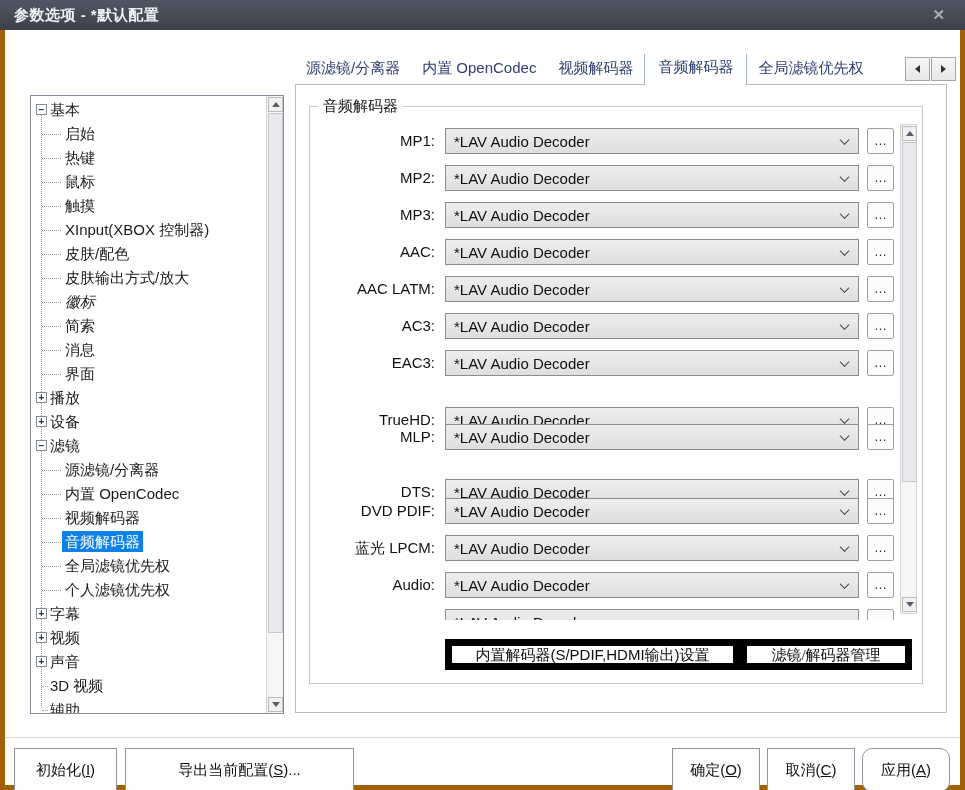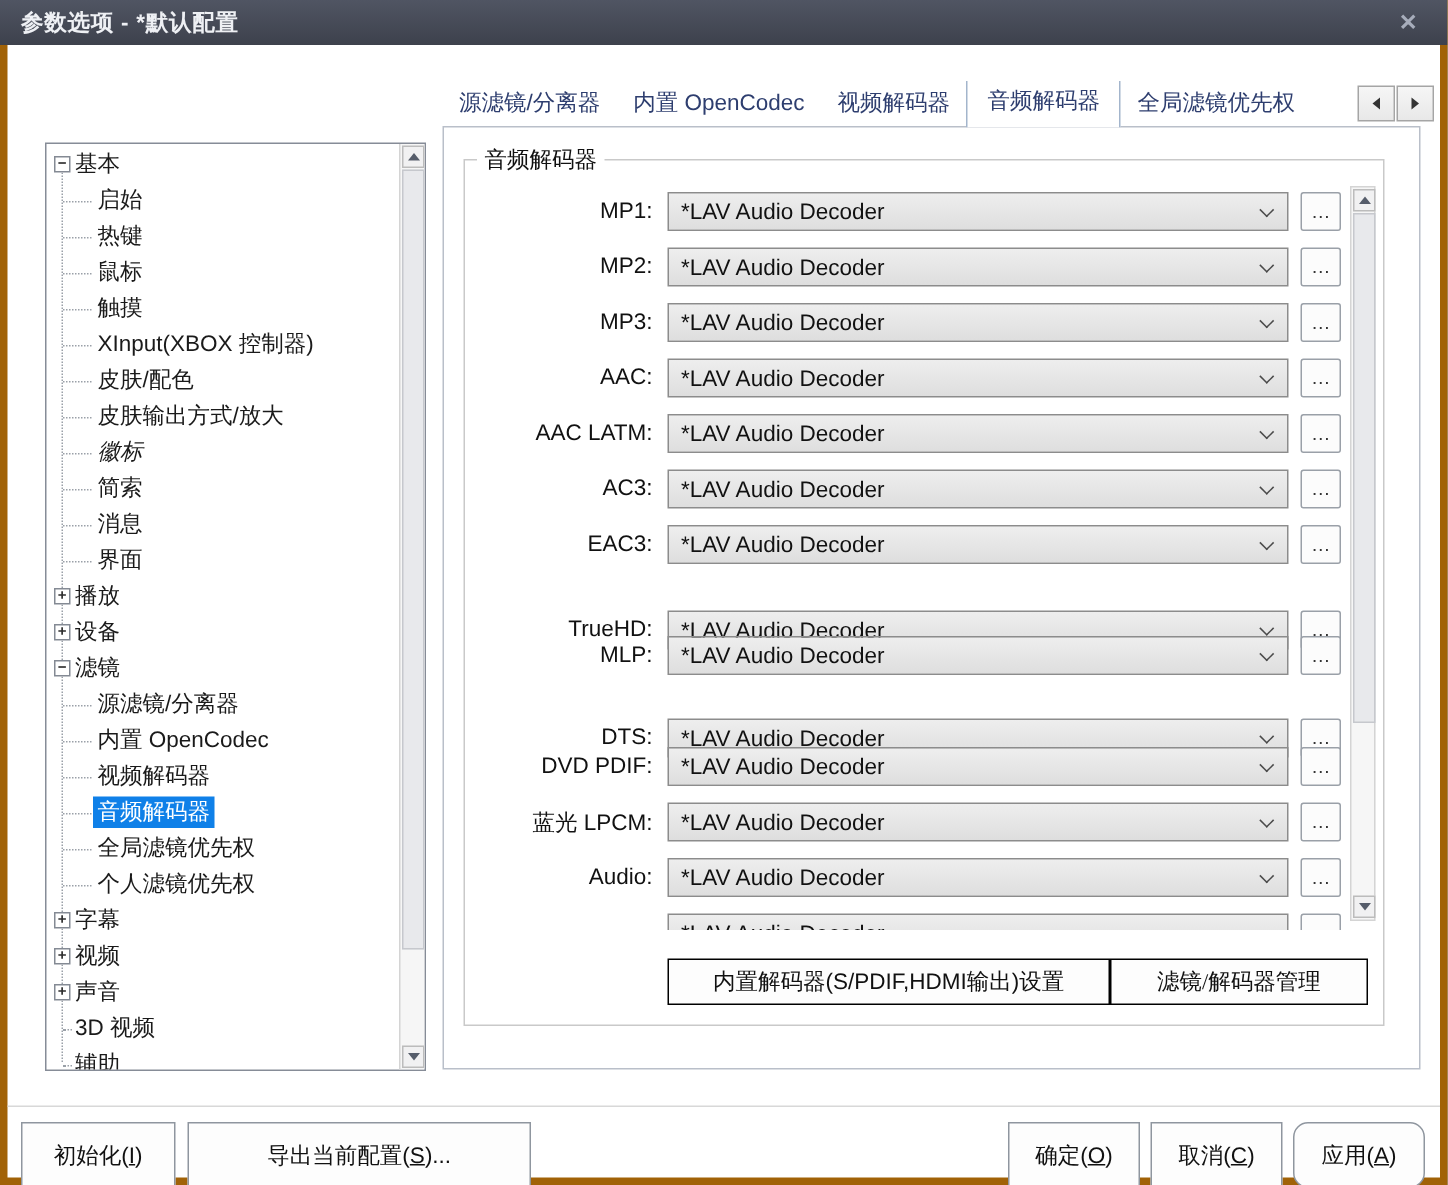--- a/index.html
+++ b/index.html
@@ -85,21 +85,21 @@
     background:linear-gradient(#eeeeee,#dedede); border:1px solid #8c8c8c;
     display:flex; align-items:center; padding:0 26px 0 8px; font-size:15px; color:#111; }
   .dmore { position:absolute; left:557px; top:0; width:27px; height:26px;
     background:#fcfcfc; border:1px solid #9aa0a8; border-radius:2px;
     font:13px/14px "Liberation Sans", sans-serif; color:#333; }
   .grp-sbar { left:590px; top:17px; width:17px; height:490px; border:1px solid #d4d4d4; }
   .grp-sbar .sb-thumb { top:17px; height:340px; }
   .tree-sbar .sb-thumb { top:17px; height:520px; }
 
   .gbtn { position:absolute; top:532px; height:31px; background:#fdfdfd;
-    border:1px solid #000000; font-family:"Liberation Sans", sans-serif;
+    border:7px solid #000000; font-family:"Liberation Sans", sans-serif;
     font-size:15px; color:#111; }
   .gbtn1 { left:135px; width:295px; }
   .gbtn2 { left:430px; width:172px;font-family:Liberation Serif, serif; }
 
   
   .footer-sep { position:absolute; left:0; top:707px; width:955px; height:1px; background:#d8d8d8; }
   .fbtn { position:absolute; top:718px; height:44px; background:#fdfdfd;
     border:1px solid #8f969f; font-family:"Liberation Sans", sans-serif;
     font-size:15px; color:#111; }
   .b-init   { left:9px;   width:103px; }

